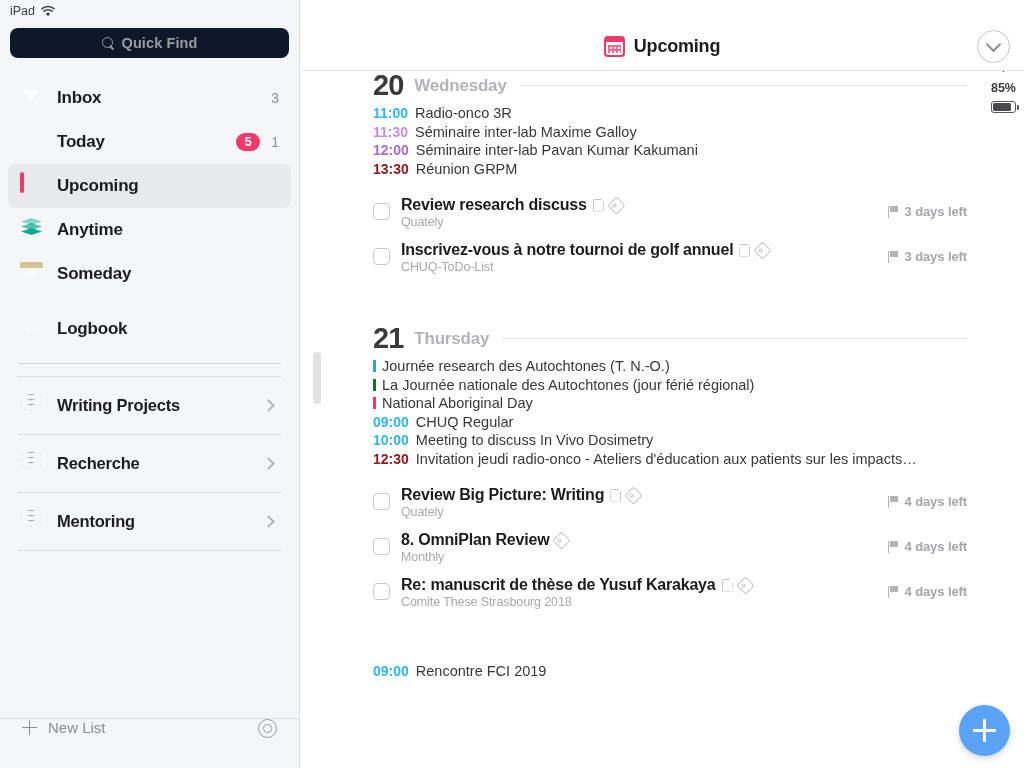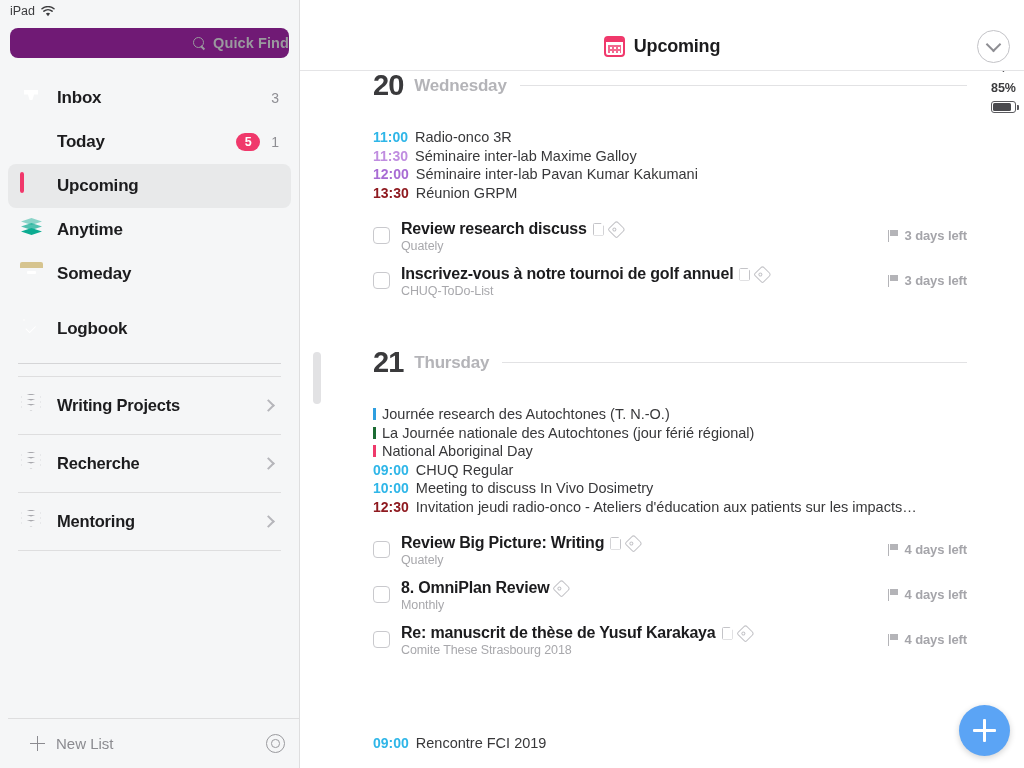--- a/index.html
+++ b/index.html
@@ -21,22 +21,22 @@
   }
   .status-left {
     height:22px; display:flex; align-items:center;
     padding-left:10px; gap:6px;
     font-size:12.5px; color:#3c3c3e; font-weight:400;
   }
   .wifi-ico { display:inline-block; width:14px; height:11px; position:relative; }
 
   .quickfind {
     margin:6px 10px 8px 10px; height:30px;
-    background:#701a75; border-radius:8px;
-    display:flex; align-items:center; justify-content:flex-end; gap:7px;
+    background:#0f172a; border-radius:8px;
+    display:flex; align-items:center; justify-content:center; gap:7px;
   }
   .quickfind .q-label { color:#9a9a9e; font-size:14.5px; font-weight:600; letter-spacing:.1px;}
   .mag { width:13px; height:13px; position:relative; display:inline-block; }
   .mag::before {
     content:""; position:absolute; left:0; top:0; width:9px; height:9px;
     border:1.6px solid #9a9a9e; border-radius:50%;
   }
   .mag::after {
     content:""; position:absolute; left:8px; top:8.5px; width:5px; height:1.6px;
     background:#9a9a9e; transform:rotate(45deg); transform-origin:left center;
@@ -98,23 +98,23 @@
   .chev-right { width:9px;height:9px;border-right:2px solid #b6b6bb;border-top:2px solid #b6b6bb;
     transform:rotate(45deg); margin-right:6px;}
 
   .sep { height:1px; background:#dededf; margin:0 18px; }
   .sep-strong { height:1px; background:#d5d5d7; margin:12px 18px; }
 
   .proj-row { height:57px; margin:0 8px; padding:0 12px; display:flex; align-items:center; border-radius:8px; }
   .proj-label { font-size:16.5px; font-weight:bold; color:#1c1c1e; letter-spacing:-0.2px;}
 
   .sidebar-footer {
-    position:absolute; left:8px; bottom:0; width:299px; height:50px;
+    position:absolute; left:0; bottom:0; width:299px; height:50px;
     border-top:1px solid #dededf;
-    display:flex; align-items:center; padding:0 22px;
+    display:flex; align-items:flex-start; padding:0 22px;
   }
   .newlist { display:flex; align-items:center; gap:11px; color:#8b8b90; font-size:15px; }
   .plus-sm { width:15px;height:15px;position:relative; }
   .plus-sm::before,.plus-sm::after{content:"";position:absolute;background:#8b8b90;}
   .plus-sm::before{left:0;top:6.7px;width:15px;height:1.7px;}
   .plus-sm::after{top:0;left:6.7px;height:15px;width:1.7px;}
   .gear { margin-left:auto; width:19px;height:19px;border:1.9px solid #9a9a9e;border-radius:50%;position:relative;}
   .gear::before{content:"";position:absolute;left:4.2px;top:4.2px;width:6.6px;height:6.6px;border:1.7px solid #9a9a9e;border-radius:50%;}
 
   
@@ -155,21 +155,21 @@
   }
 
   .content { position:absolute; top:71px; left:0; right:0; bottom:0; overflow:hidden; padding-left:73px; }
 
   .day-block { margin-bottom:0; }
   .day-head { display:flex; align-items:center; gap:11px; padding-right:57px; }
   .day-num { font-size:29px; font-weight:bold; color:#3a3a3c; letter-spacing:-1px; line-height:1;}
   .day-name { font-size:17px; font-weight:bold; color:#b4b4b8; letter-spacing:-0.2px;}
   .day-rule { flex:1; height:1px; background:#e2e2e4; margin-left:2px; }
 
-  .events { margin-top:28px; }
+  .events { margin-top:4px; }
   .ev { display:flex; align-items:baseline; font-size:14.5px; line-height:18.5px; color:#38383a; white-space:nowrap; }
   .ev-time { font-weight:bold; margin-right:7px; font-size:14px; }
   .ev-bar { display:inline-block; width:3px; height:12px; margin-right:6px; position:relative; top:1px; flex:0 0 3px;}
   .ev-title { font-weight:400; }
 
   .tasks { margin-top:12px; }
   .task { display:flex; align-items:flex-start; padding:6px 0 6px 0; padding-right:57px; }
   .cbox { width:17px;height:17px;border:1.6px solid #c9c9cd;border-radius:4px;flex:0 0 17px;margin-top:7px;margin-right:11px;background:#fff;}
   .task-main { flex:1; min-width:0; }
   .task-title-row { display:flex; align-items:center; gap:6px; }

